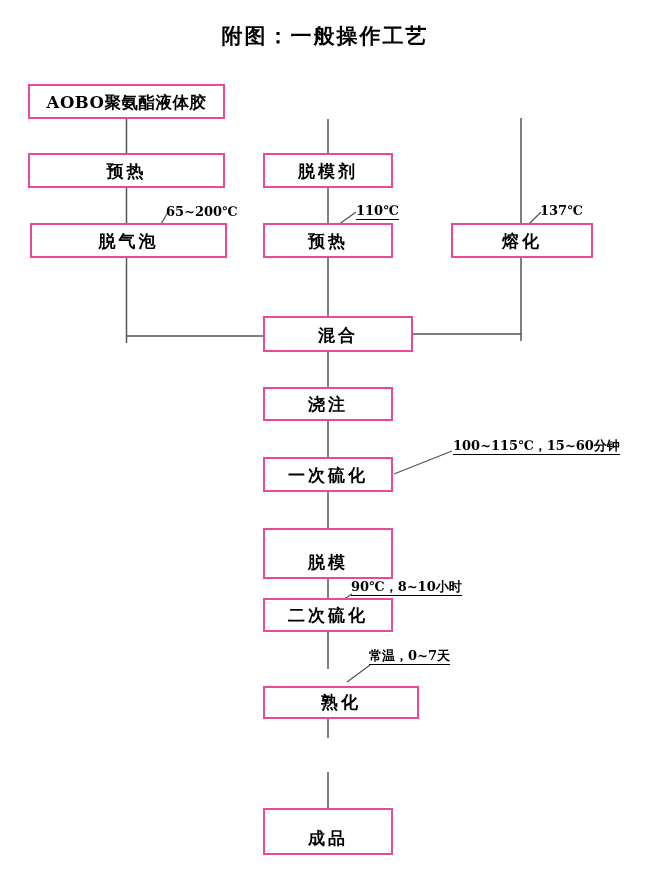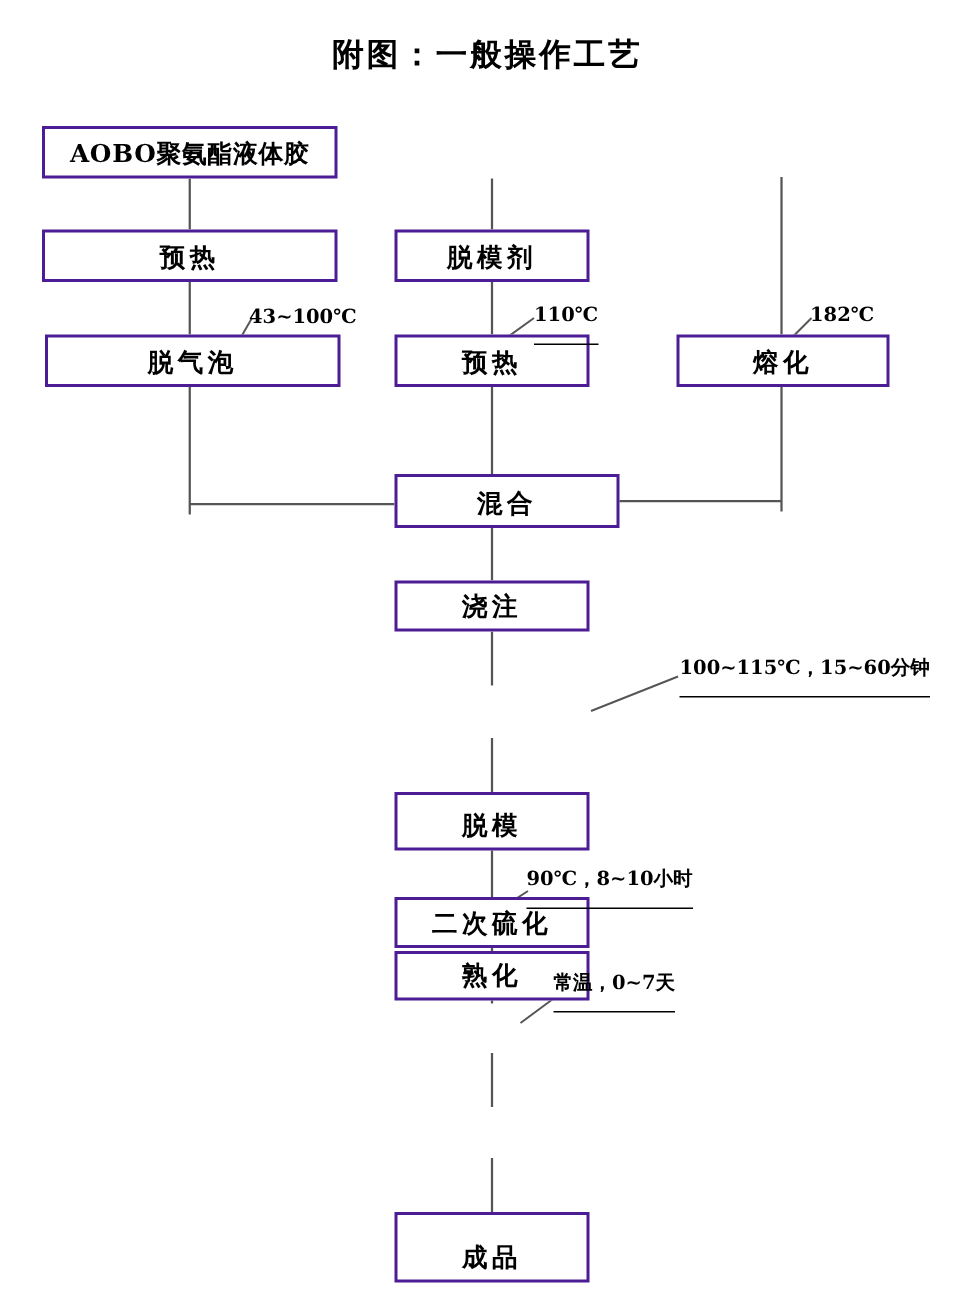--- a/index.html
+++ b/index.html
@@ -17,42 +17,42 @@
     text-align:center;
     box-sizing:border-box;
     font-size:21px;
     font-weight:bold;
     letter-spacing:2px;
     white-space:nowrap;
   }
   .node{
     position:absolute;
     box-sizing:border-box;
-    border:2px solid #4c1d95;
+    border:2px solid #ec4899;
     background:#ffffff;
     display:flex;
     align-items:flex-end;
     justify-content:center;
     padding-bottom:3px;
     font-size:17px;
     font-weight:bold;
     letter-spacing:3px;
     white-space:nowrap;
     z-index:2;
   }
   .node.tight{letter-spacing:0.5px;font-size:16.5px;}
   .anno{
     position:absolute;
     font-size:13px;
     font-weight:bold;
     white-space:nowrap;
     z-index:3;
     line-height:1.05;
   }
-  .anno.underline{border-bottom:1.5px solid #000;padding-bottom:11px;}
+  .anno.underline{border-bottom:1.5px solid #000;padding-bottom:1px;}
   svg.lines{
     position:absolute;
     left:0;top:0;
     z-index:1;
     pointer-events:none;
   }
 </style>
 </head>
 <body>
 
@@ -99,25 +99,26 @@
   <div class="node" style="left:28px;top:153px;width:197px;height:35px">预热</div>
   <div class="node" style="left:30px;top:223px;width:197px;height:35px">脱气泡</div>
 
   <div class="node" style="left:263px;top:153px;width:130px;height:35px">脱模剂</div>
   <div class="node" style="left:263px;top:223px;width:130px;height:35px">预热</div>
 
   <div class="node" style="left:451px;top:223px;width:142px;height:35px">熔化</div>
 
   <div class="node" style="left:263px;top:316px;width:150px;height:36px">混合</div>
   <div class="node" style="left:263px;top:387px;width:130px;height:34px">浇注</div>
-  <div class="node" style="left:263px;top:528px;width:130px;height:39px">脱模</div>
+  <div class="node" style="left:263px;top:457px;width:130px;height:35px">一次硫化</div>
+  <div class="node" style="left:263px;top:528px;width:130px;height:51px">脱模</div>
   <div class="node" style="left:263px;top:598px;width:130px;height:34px">二次硫化</div>
-  <div class="node" style="left:263px;top:634px;width:130px;height:33px">熟化</div>
+  <div class="node" style="left:263px;top:686px;width:156px;height:33px">熟化</div>
   <div class="node" style="left:263px;top:808px;width:130px;height:47px">成品</div>
 
-  <div class="anno" style="left:166px;top:205px">43~100℃</div>
+  <div class="anno" style="left:166px;top:205px">65~200℃</div>
   <div class="anno underline" style="left:356px;top:204px">110℃</div>
-  <div class="anno" style="left:540px;top:204px">182℃</div>
+  <div class="anno" style="left:540px;top:204px">137℃</div>
   <div class="anno underline" style="left:453px;top:439px">100~115℃，15~60分钟</div>
   <div class="anno underline" style="left:351px;top:580px">90℃，8~10小时</div>
   <div class="anno underline" style="left:369px;top:649px">常温，0~7天</div>
 
 </div>
 
 </body></html>

